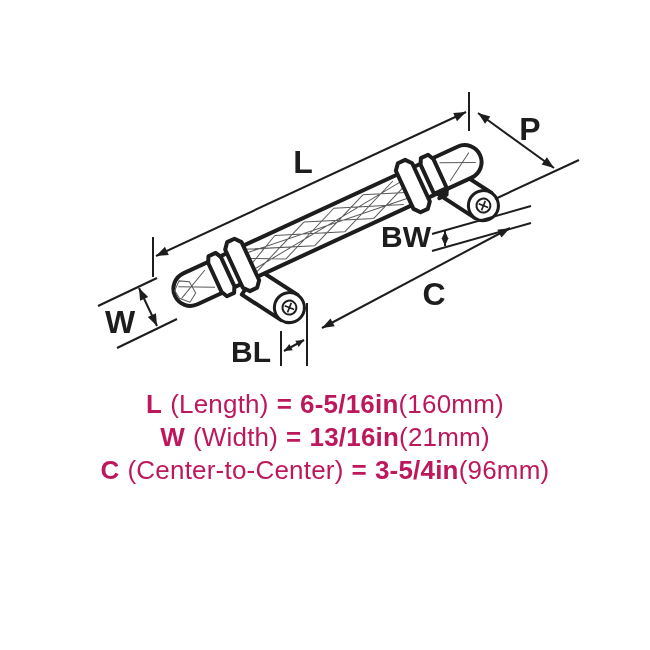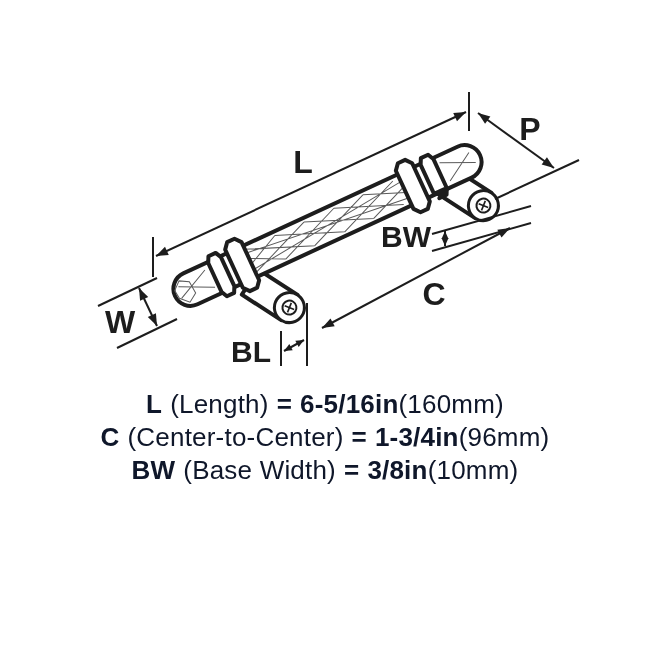--- a/index.html
+++ b/index.html
@@ -22,21 +22,21 @@
     font-family:"Liberation Sans", sans-serif;
     font-weight:700;font-size:32px;fill:#1d1d1d;text-anchor:middle;
   }
   .dim-label.sm{font-size:30px;}
   .screw{fill:#ffffff;stroke:#1d1d1d;}
   .arrowhead{fill:#1d1d1d;}
 
   
   .specs{
     margin-top:8px;width:650px;text-align:center;
-    color:#0f172a;font-size:26px;line-height:33px;letter-spacing:0.2px;
+    color:#be185d;font-size:26px;line-height:33px;letter-spacing:0.2px;
     white-space:nowrap;
   }
   .spec-row{height:33px;}
   .spec-row .b{font-weight:700;}
   .spec-row .r{font-weight:400;}
   .spec-row .code{margin-right:8px;}
   .spec-row .name{margin-right:8px;}
   .spec-row .eq{margin-right:8px;}
 </style>
 </head>
@@ -127,17 +127,17 @@
     <g>
       <line class="tick" x1="432" y1="234" x2="531" y2="206"></line>
       <line class="tick" x1="432" y1="251" x2="531" y2="223"></line>
       <line class="dim" x1="445" y1="231" x2="445" y2="246" marker-start="url(#arrs)" marker-end="url(#arrs)"></line>
       <text class="dim-label sm" x="406" y="247">BW</text>
     </g>
   </svg>
 
   <div class="specs">
     <div class="spec-row"><span class="b code">L</span><span class="r name">(Length)</span><span class="b eq">=</span><span class="b">6-5/16in</span><span class="r">(160mm)</span></div>
-    <div class="spec-row"><span class="b code">C</span><span class="r name">(Center-to-Center)</span><span class="b eq">=</span><span class="b">1-3/4in</span><span class="r">(96mm)</span></div>
-    <div class="spec-row"><span class="b code">BW</span><span class="r name">(Base Width)</span><span class="b eq">=</span><span class="b">3/8in</span><span class="r">(10mm)</span></div>
+    <div class="spec-row"><span class="b code">W</span><span class="r name">(Width)</span><span class="b eq">=</span><span class="b">13/16in</span><span class="r">(21mm)</span></div>
+    <div class="spec-row"><span class="b code">C</span><span class="r name">(Center-to-Center)</span><span class="b eq">=</span><span class="b">3-5/4in</span><span class="r">(96mm)</span></div>
   </div>
 
 </div>
 
 </body></html>

